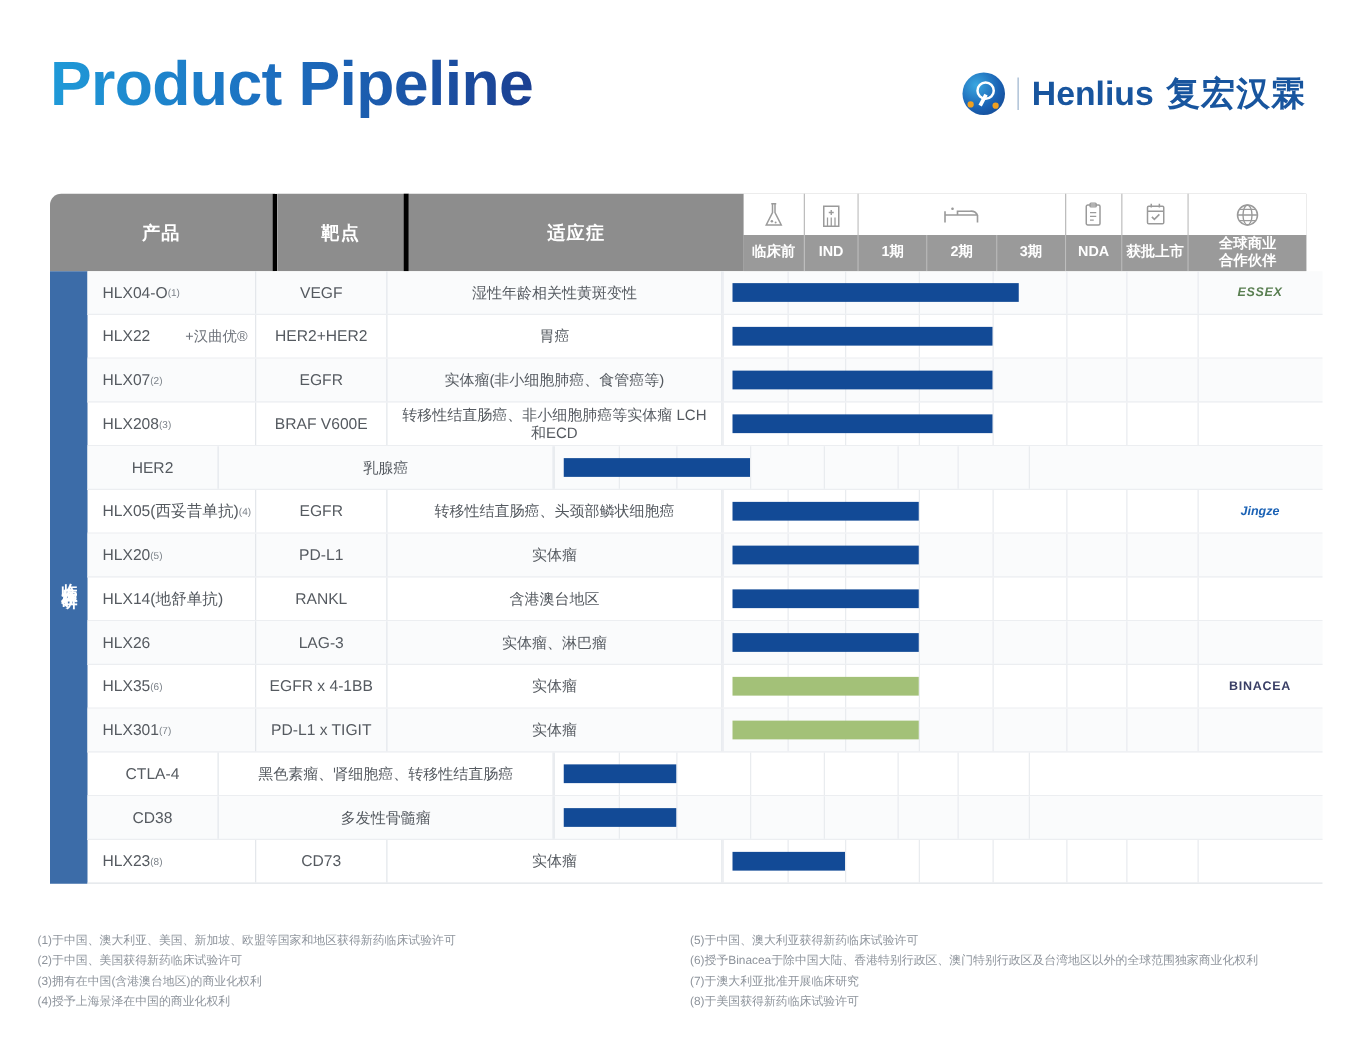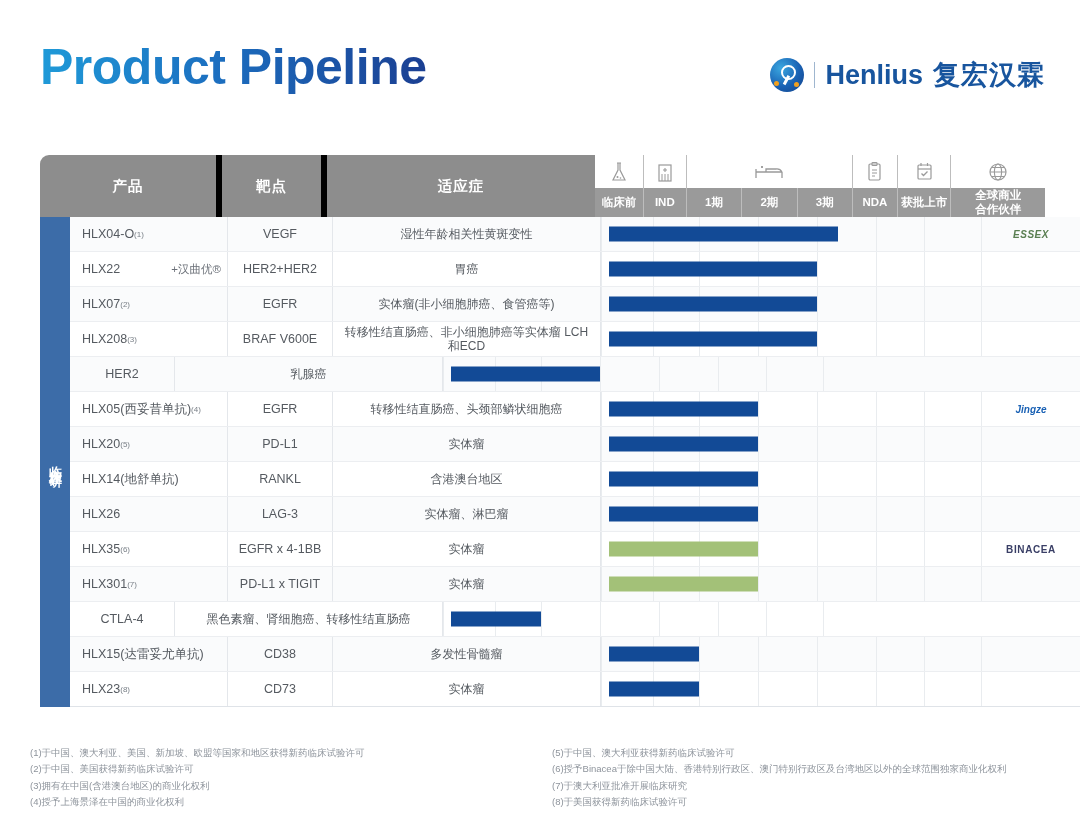--- a/index.html
+++ b/index.html
@@ -43,21 +43,21 @@
   .brand-cn { font-size: 27px; font-weight: bold; color: #18559e; letter-spacing: 1px; }
 
   
   .table { position: absolute; left: 40px; top: 155px; width: 1005px; }
 
   .thead { display: flex; height: 62px; }
   .th {
     background: #8d8d8d; color: #ffffff;
     display: flex; align-items: center; justify-content: center;
     font-size: 14.5px; font-weight: bold; letter-spacing: 1px;
-    border-right: 6px solid #000000;
+    border-right: 4px solid #000000;
   }
   .th.first { border-top-left-radius: 9px; }
   .th.c-prod  { width: 182px; }
   .th.c-tgt   { width: 105px; }
   .th.c-ind   { width: 268px; border-right: none; }
 
   .th-stages { display: flex; flex-direction: column; width: 450px; }
   .th-icons { display: flex; height: 33px; background: #9a9a9a; }
   .th-labels { display: flex; height: 29px; background: #9a9a9a; }
   .icn {
@@ -84,21 +84,21 @@
   }
   .rows { flex: 1; }
   .row {
     display: flex; height: 35px; align-items: stretch;
     border-bottom: 1px solid #eceef1;
   }
   .row:nth-child(odd) { background: #fafbfc; }
   .row:last-child { border-bottom: 1px solid #dfe3e8; }
 
   .c-product {
-    width: 158px; display: flex; align-items: center;
+    width: 135px; display: flex; align-items: center;
     padding-left: 12px; font-size: 12.5px; color: #555a60;
     border-right: 1px solid #e4e7eb; position: relative;
   }
   .c-product .combo {
     position: absolute; right: 6px; font-size: 11.5px; color: #6b7078;
   }
   .c-product sup { font-size: 8px; vertical-align: super; color: #7a8088; }
   .c-target {
     width: 105px; display: flex; align-items: center; justify-content: center;
     font-size: 12.5px; color: #555a60; border-right: 1px solid #e4e7eb;
@@ -451,23 +451,20 @@
               <div class="grid-line" style="left: 157px;"></div>
               <div class="grid-line" style="left: 216px;"></div>
               <div class="grid-line" style="left: 275px;"></div>
               <div class="grid-line" style="left: 323px;"></div>
               <div class="grid-line" style="left: 380px;"></div>
               <div class="bar bar-blue" style="width: 90px;"></div>
             </div>
             <div class="c-partner"></div>
           </div>
           <div class="row">
-            <div class="c-product">
-              <span>HLX15(达雷妥尤单抗)</span>
-            </div>
             <div class="c-target">CD38</div>
             <div class="c-indication">多发性骨髓瘤</div>
             <div class="c-stages">
               <div class="grid-line" style="left: 0px;"></div>
               <div class="grid-line" style="left: 52px;"></div>
               <div class="grid-line" style="left: 98px;"></div>
               <div class="grid-line" style="left: 157px;"></div>
               <div class="grid-line" style="left: 216px;"></div>
               <div class="grid-line" style="left: 275px;"></div>
               <div class="grid-line" style="left: 323px;"></div>

